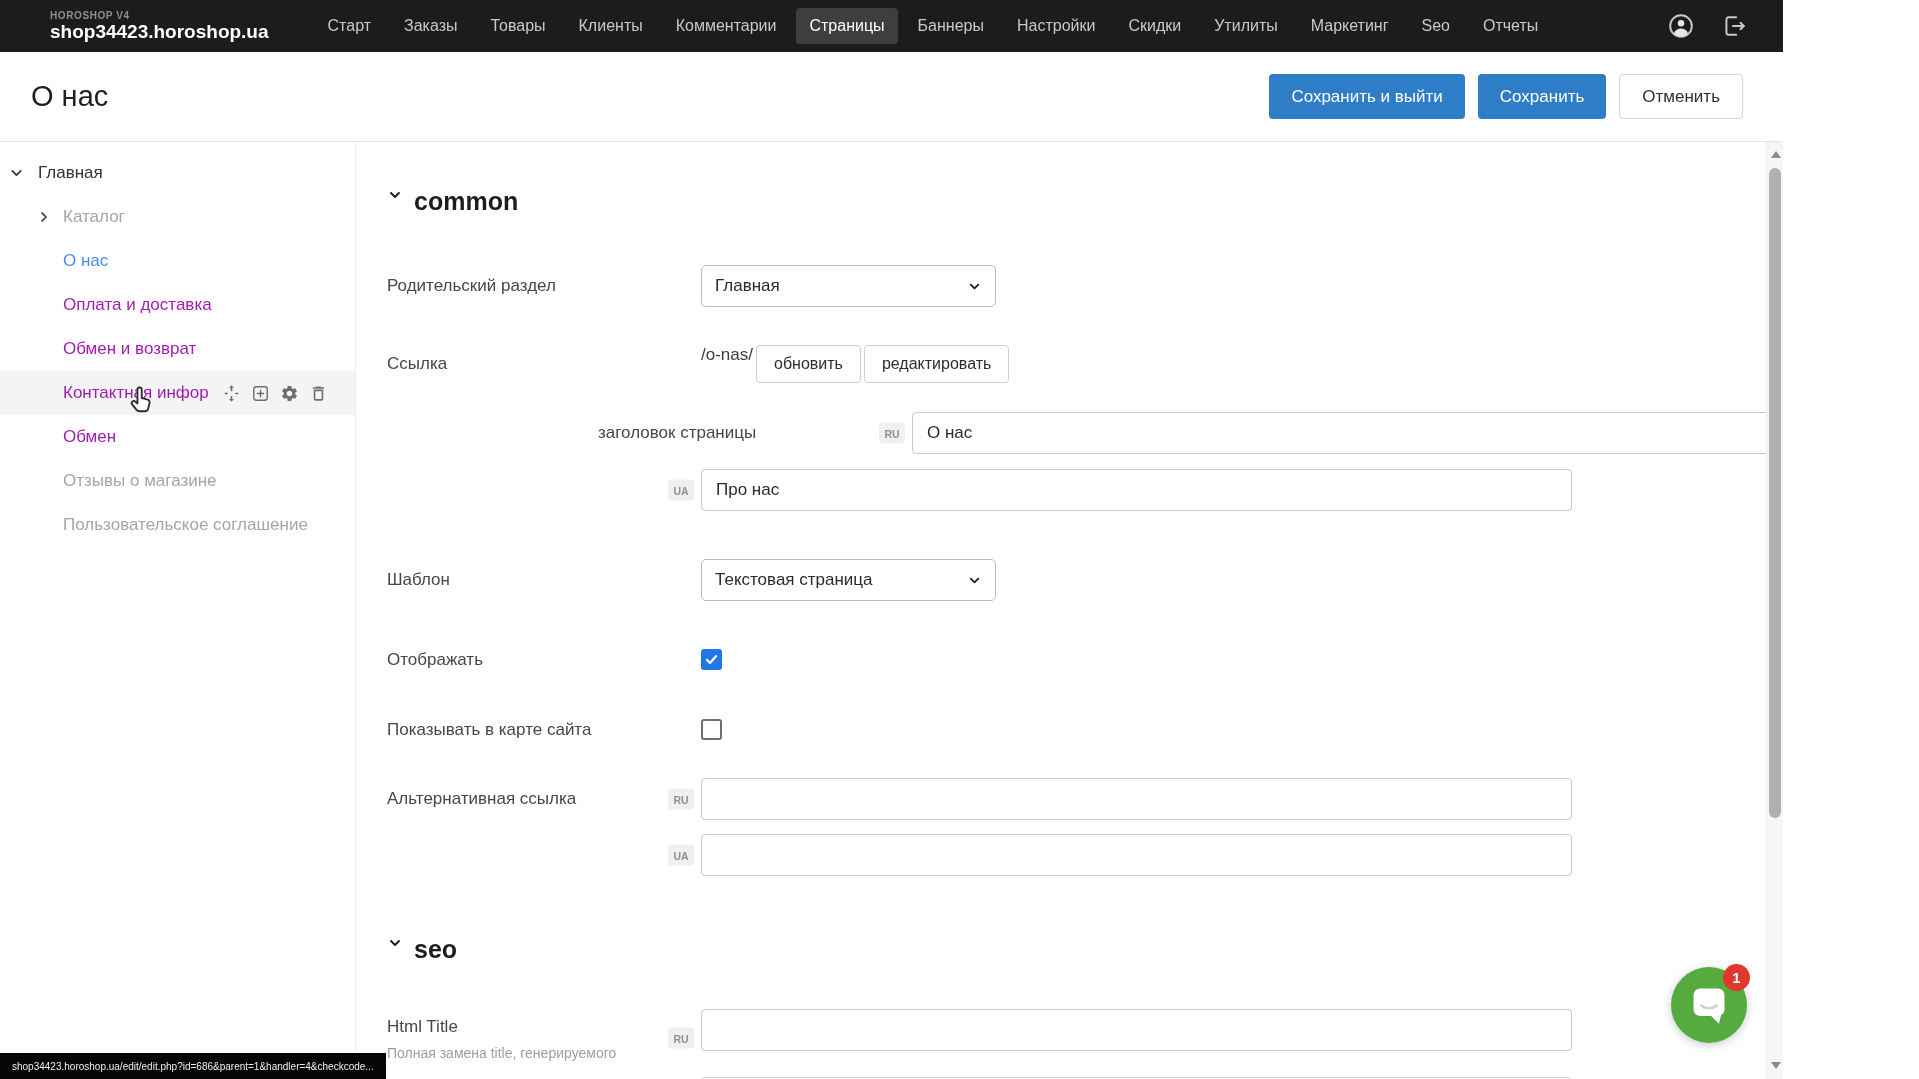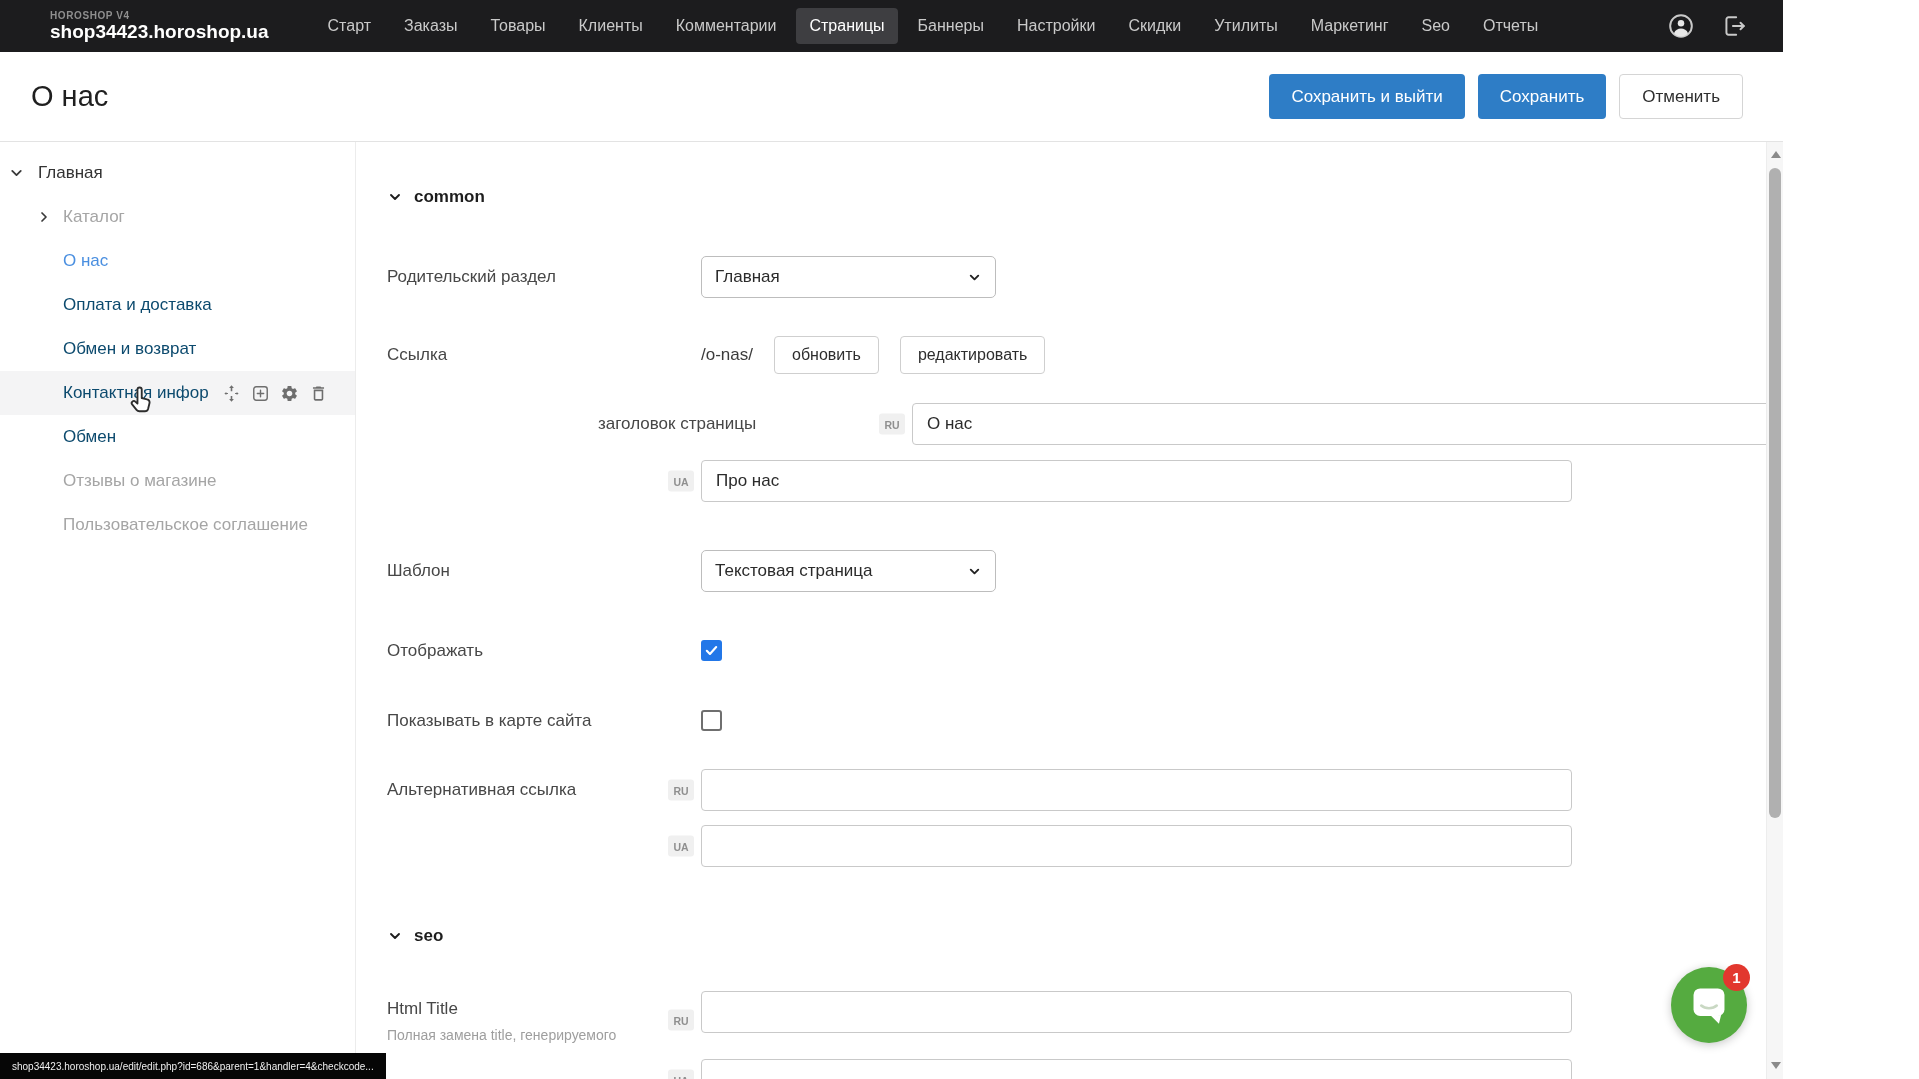--- a/index.html
+++ b/index.html
@@ -30,55 +30,55 @@
   .btn-primary { background:#2e7dc6; color:#fff; }
   .btn-plain { background:#fff; border:1px solid #d5d5d5; color:#2e2e2e; }
 
   
   .content { display:flex; height:938px; border-top:1px solid #e3e3e3; }
 
   
   .sidebar { width:356px; flex-shrink:0; border-right:1px solid #ececec;
     padding-top:9px; position:relative; }
   .tree-row { height:44px; display:flex; align-items:center; font-size:17px;
-    color:#0c4a6e; position:relative; padding-left:63px; cursor:pointer; }
+    color:#a21caf; position:relative; padding-left:63px; cursor:pointer; }
   .tree-row.root { padding-left:38px; color:#333; }
   .tree-row.muted { color:#a5a5a5; }
   .tree-row.selected { color:#4a8fe0; }
   .tree-row.hovered { background:#f4f4f5; }
   .chev { position:absolute; top:50%; transform:translateY(-50%); display:flex; }
   .chev.at-root { left:8px; }
   .chev.at-child { left:36px; }
   .tree-actions { display:flex; align-items:center; gap:10px; margin-left:13px; }
   .tree-actions svg { display:block; cursor:pointer; }
   .cursor-hand { position:absolute; left:126px; top:13px; z-index:30; pointer-events:none; }
 
   
   .main { flex:1; padding-left:31px; position:relative; overflow:hidden; }
-  .section-header { display:flex; align-items:center; gap:11px; font-size:17px;
+  .section-header { display:flex; align-items:flex-start; gap:11px; font-size:25px;
     font-weight:bold; color:#1d1d1d; cursor:pointer; }
   .sh-common { margin-top:45px; }
   .sh-seo { margin-top:59px; }
   .form-row { display:flex; }
   .label-col { width:314px; flex-shrink:0; position:relative; display:flex;
     align-items:center; font-size:17px; color:#474747; }
   .label-col.block { display:block; padding-top:8px; }
   .field-hint { font-size:14px; color:#9e9e9e; margin-top:8px; white-space:nowrap;
     overflow:hidden; }
   .lang-tag { position:absolute; right:7px; top:50%; transform:translateY(-50%);
     width:26px; height:21px; background:#f0f0f0; color:#8f8f8f; font-size:10.5px;
     font-weight:bold; border-radius:3px; display:flex; align-items:center;
     justify-content:center; }
   .label-col.block .lang-tag { top:29px; }
   .select { width:295px; height:42px; background:#fff; border:1px solid #bdbdbd;
     border-radius:5px; display:flex; align-items:center; justify-content:space-between;
     padding:0 13px; font-size:17px; color:#2b2b2b; cursor:pointer; }
   .text-input { width:871px; height:42px; border:1px solid #c9c9c9; border-radius:4px;
     padding:0 14px; font-size:17px; color:#2b2b2b; font-family:inherit; outline:none; }
-  .link-ctrl { display:flex; align-items:center; gap:21px; height:38px; }
+  .link-ctrl { display:flex; gap:3px; height:38px; }
   .link-path { font-size:17px; color:#3c3c3c; }
   .btn-small { height:38px; padding:0 17px; background:#fff; border:1px solid #cfcfcf;
     border-radius:4px; font-size:16px; color:#2e2e2e; font-family:inherit; cursor:pointer; }
   .checkbox { width:21px; height:21px; border-radius:3px; cursor:pointer;
     display:flex; align-items:center; justify-content:center; }
   .checkbox.checked { background:#2277e8; }
   .checkbox.unchecked { background:#fff; border:2px solid #6f6f6f; }
 
   
   .statusbar { position:absolute; left:0; bottom:0; height:26px; background:#060606;

